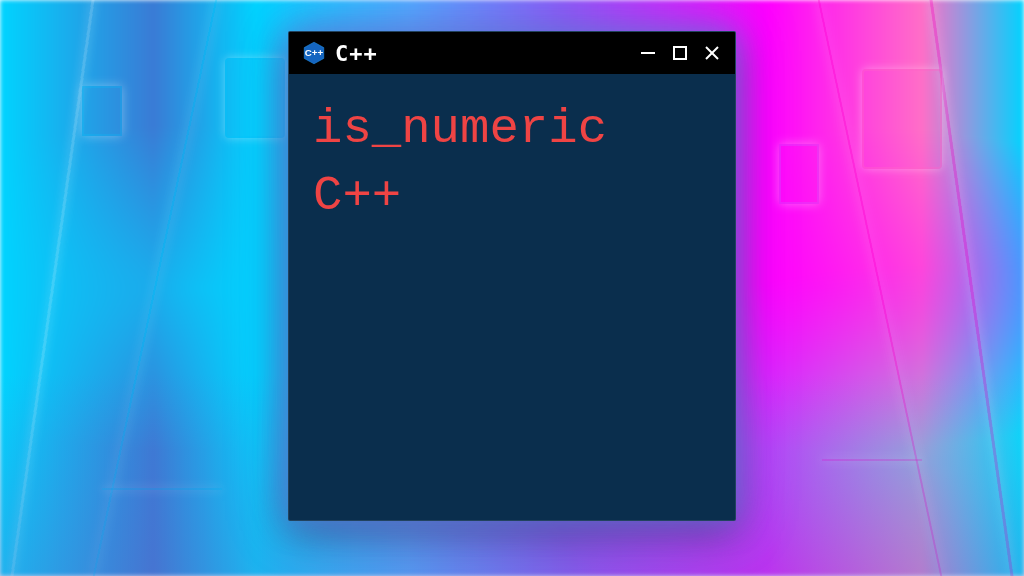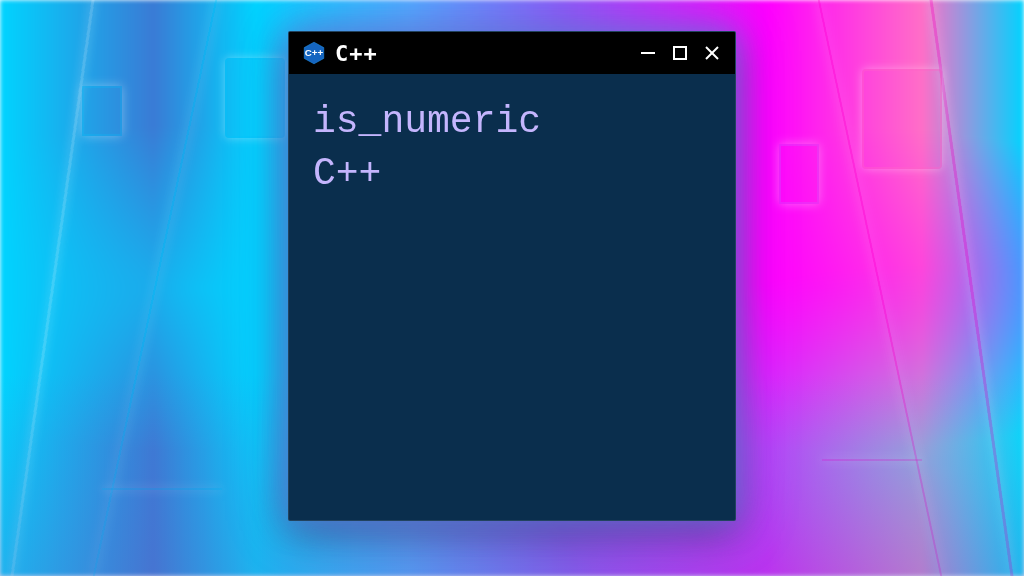--- a/index.html
+++ b/index.html
@@ -139,22 +139,22 @@
     }
     
     .minimize-btn svg, .maximize-btn svg, .close-btn svg {
       stroke: #ffffff;
       stroke-width: 2;
       fill: none;
     }
     
     .content {
       padding: 22px 24px;
-      color: #c4b5fd;
-      font-size: 38px;
+      color: #ef4444;
+      font-size: 49px;
       font-family: 'Consolas', 'Courier New', monospace;
       line-height: 1.35;
       letter-spacing: 0px;
     }
   </style>
 </head>
 <body>
 
 <div class="background"></div>
 

